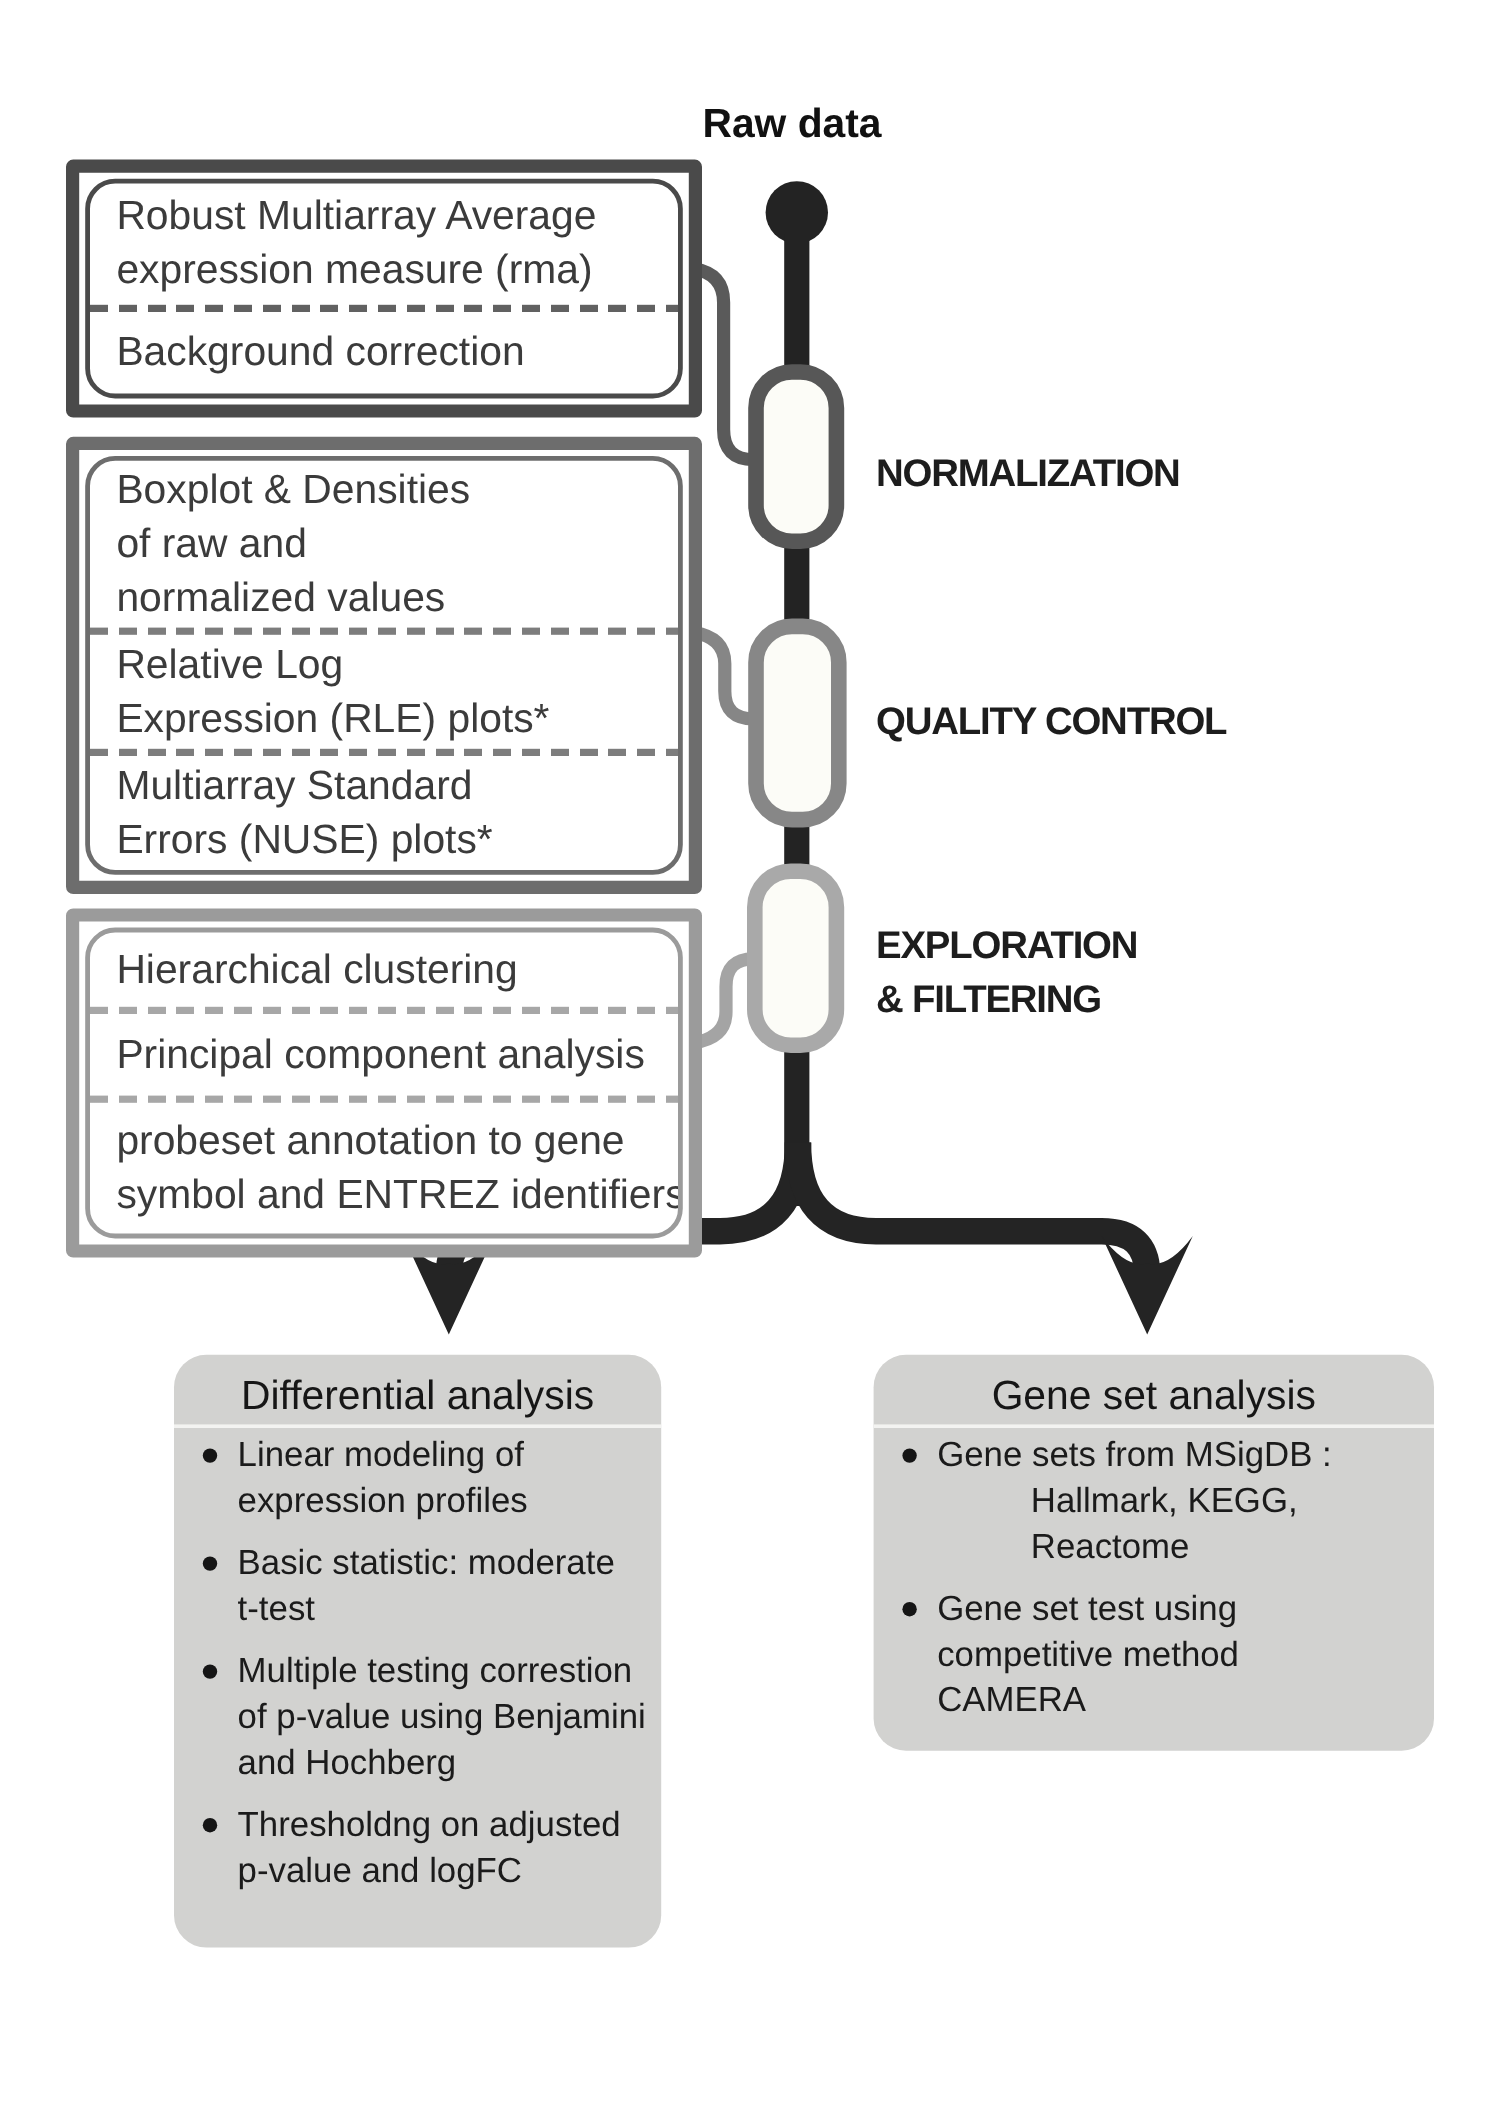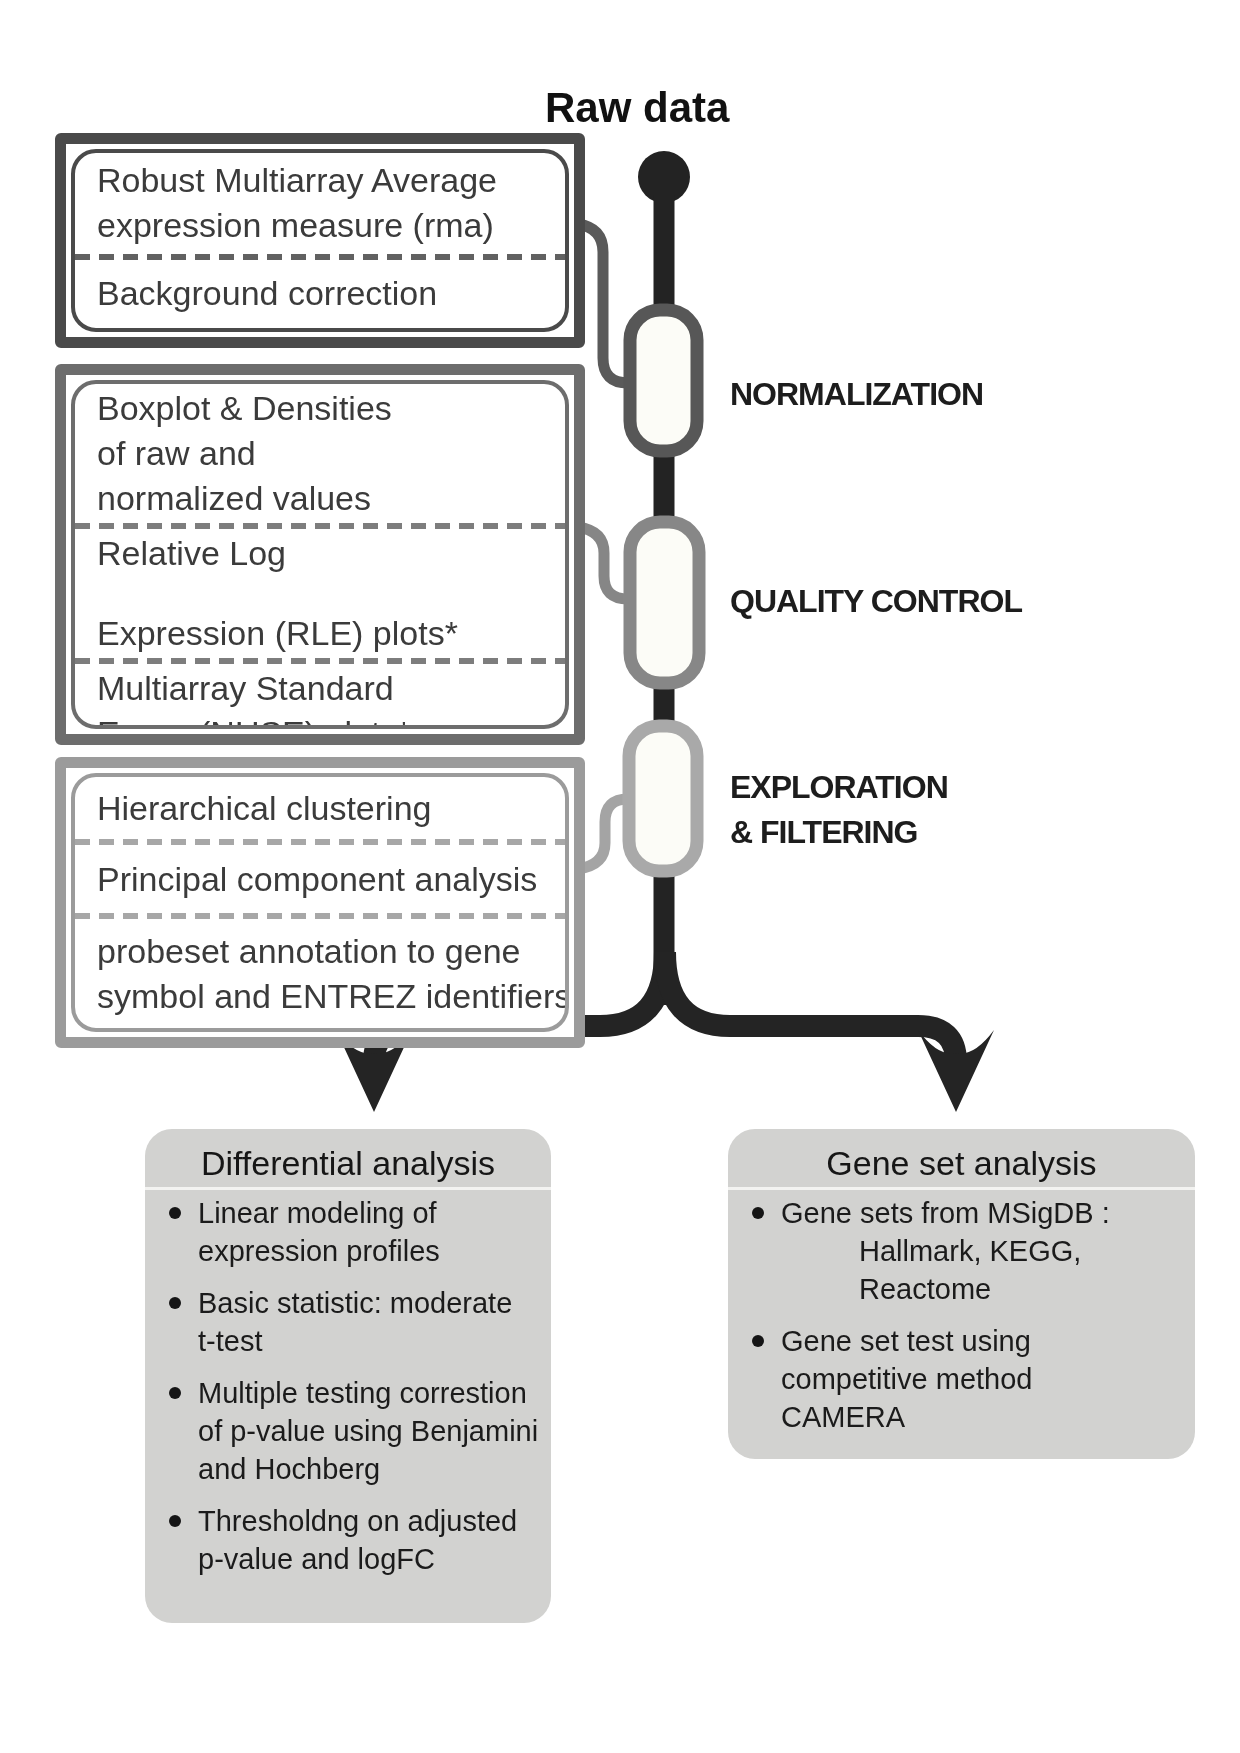--- a/index.html
+++ b/index.html
@@ -4,21 +4,21 @@
 <style>
   html,body { margin:0; padding:0; background:#ffffff; }
   .canvas {
     position:relative; width:1240px; height:1753px; background:#ffffff;
     font-family:"Liberation Sans","DejaVu Sans",sans-serif; overflow:hidden;
   }
 
   
   .raw-label {
     position:absolute; left:545px; top:84px; width:230px;
-    text-align:left; font-size:42px; font-weight:bold; color:#111111;
+    text-align:center; font-size:34px; font-weight:bold; color:#111111;
   }
 
   
   .spine-svg { position:absolute; left:0; top:0; pointer-events:none; }
 
   
   .pbox {
     position:absolute; left:55px; width:530px; box-sizing:border-box;
     background:#ffffff; border-style:solid; border-width:11px; border-radius:6px;
     padding:5px;
@@ -109,21 +109,21 @@
   </div>
 
   <div class="pbox b2" style="top:364px; height:381px;">
     <div class="pbox-inner">
       <div class="pcell" style="flex-grow:3;">
         <div>Boxplot &amp; Densities</div>
         <div>of raw and</div>
         <div>normalized values</div>
       </div>
       <div class="pdash"></div>
-      <div class="pcell" style="flex-grow:2.2;gap:35px;">
+      <div class="pcell" style="flex-grow:2.2;">
         <div>Relative Log</div>
         <div>Expression (RLE) plots*</div>
       </div>
       <div class="pdash"></div>
       <div class="pcell" style="flex-grow:2.2;">
         <div>Multiarray Standard</div>
         <div>Errors (NUSE) plots*</div>
       </div>
     </div>
   </div>

